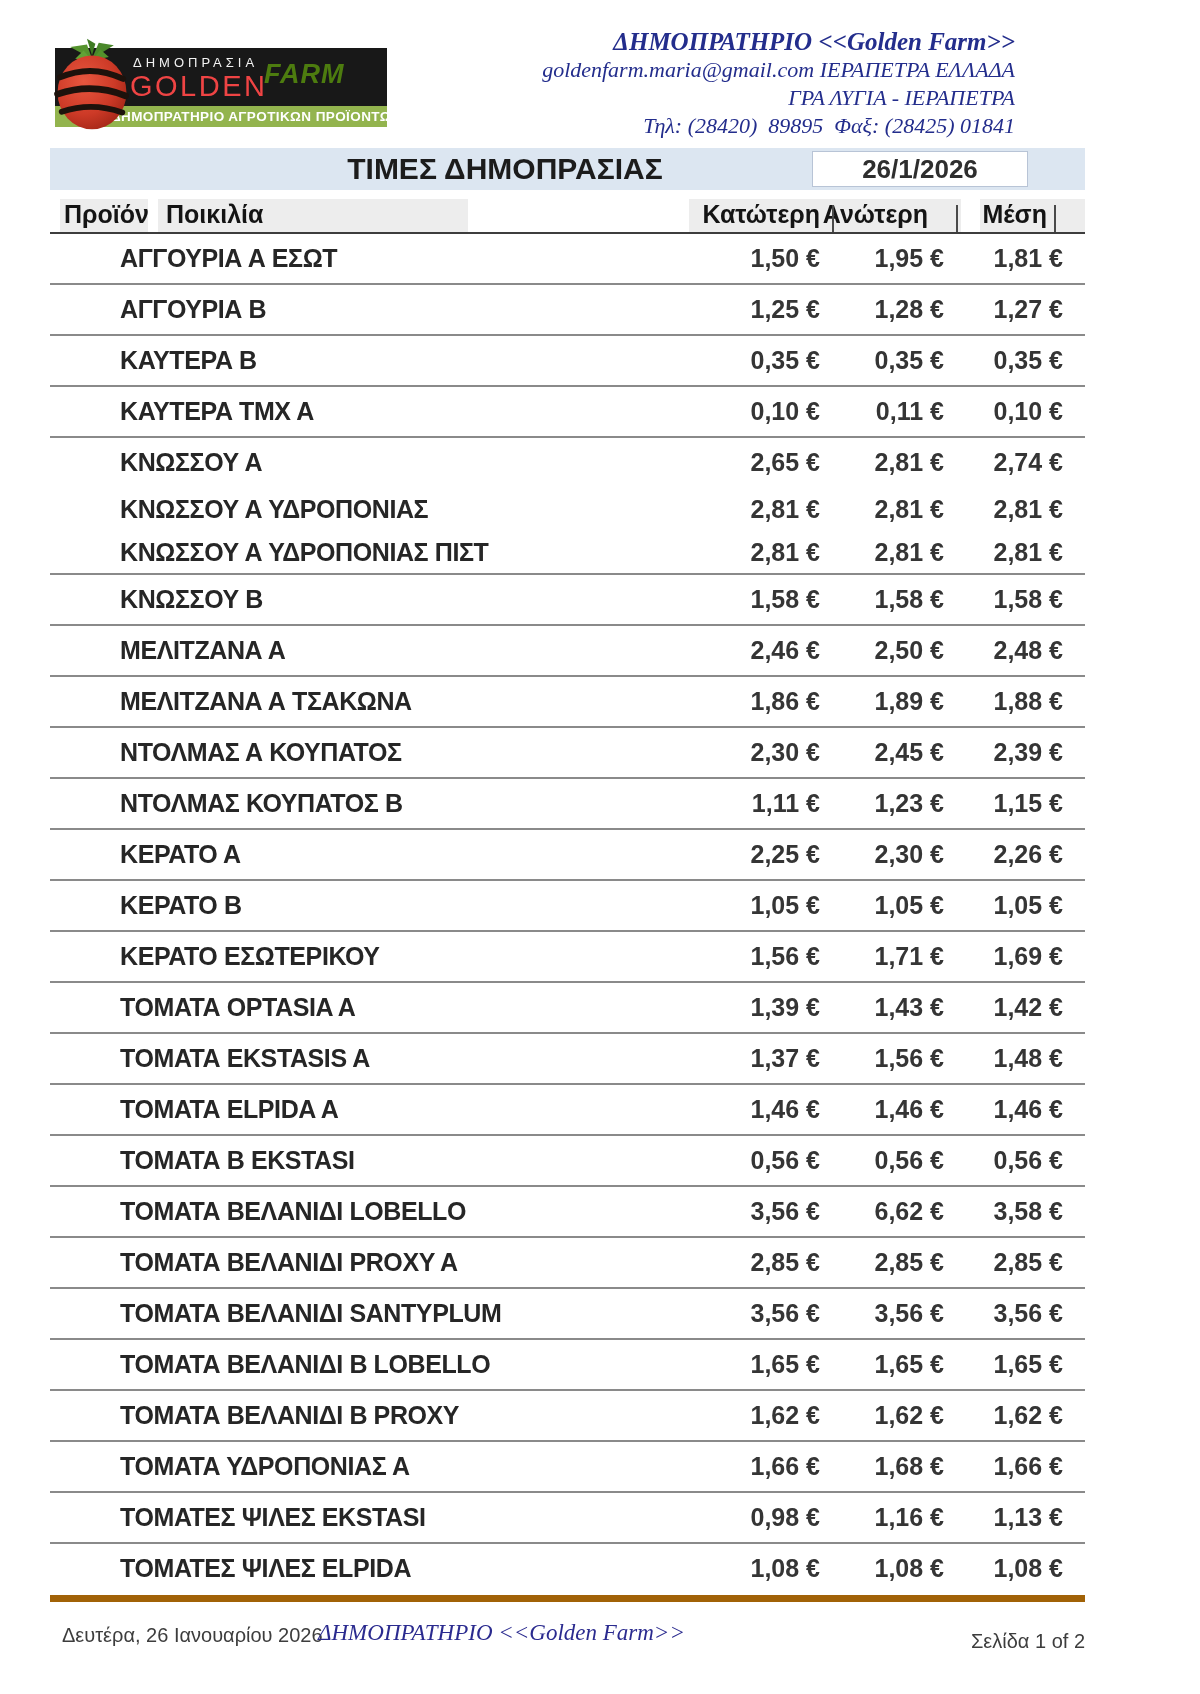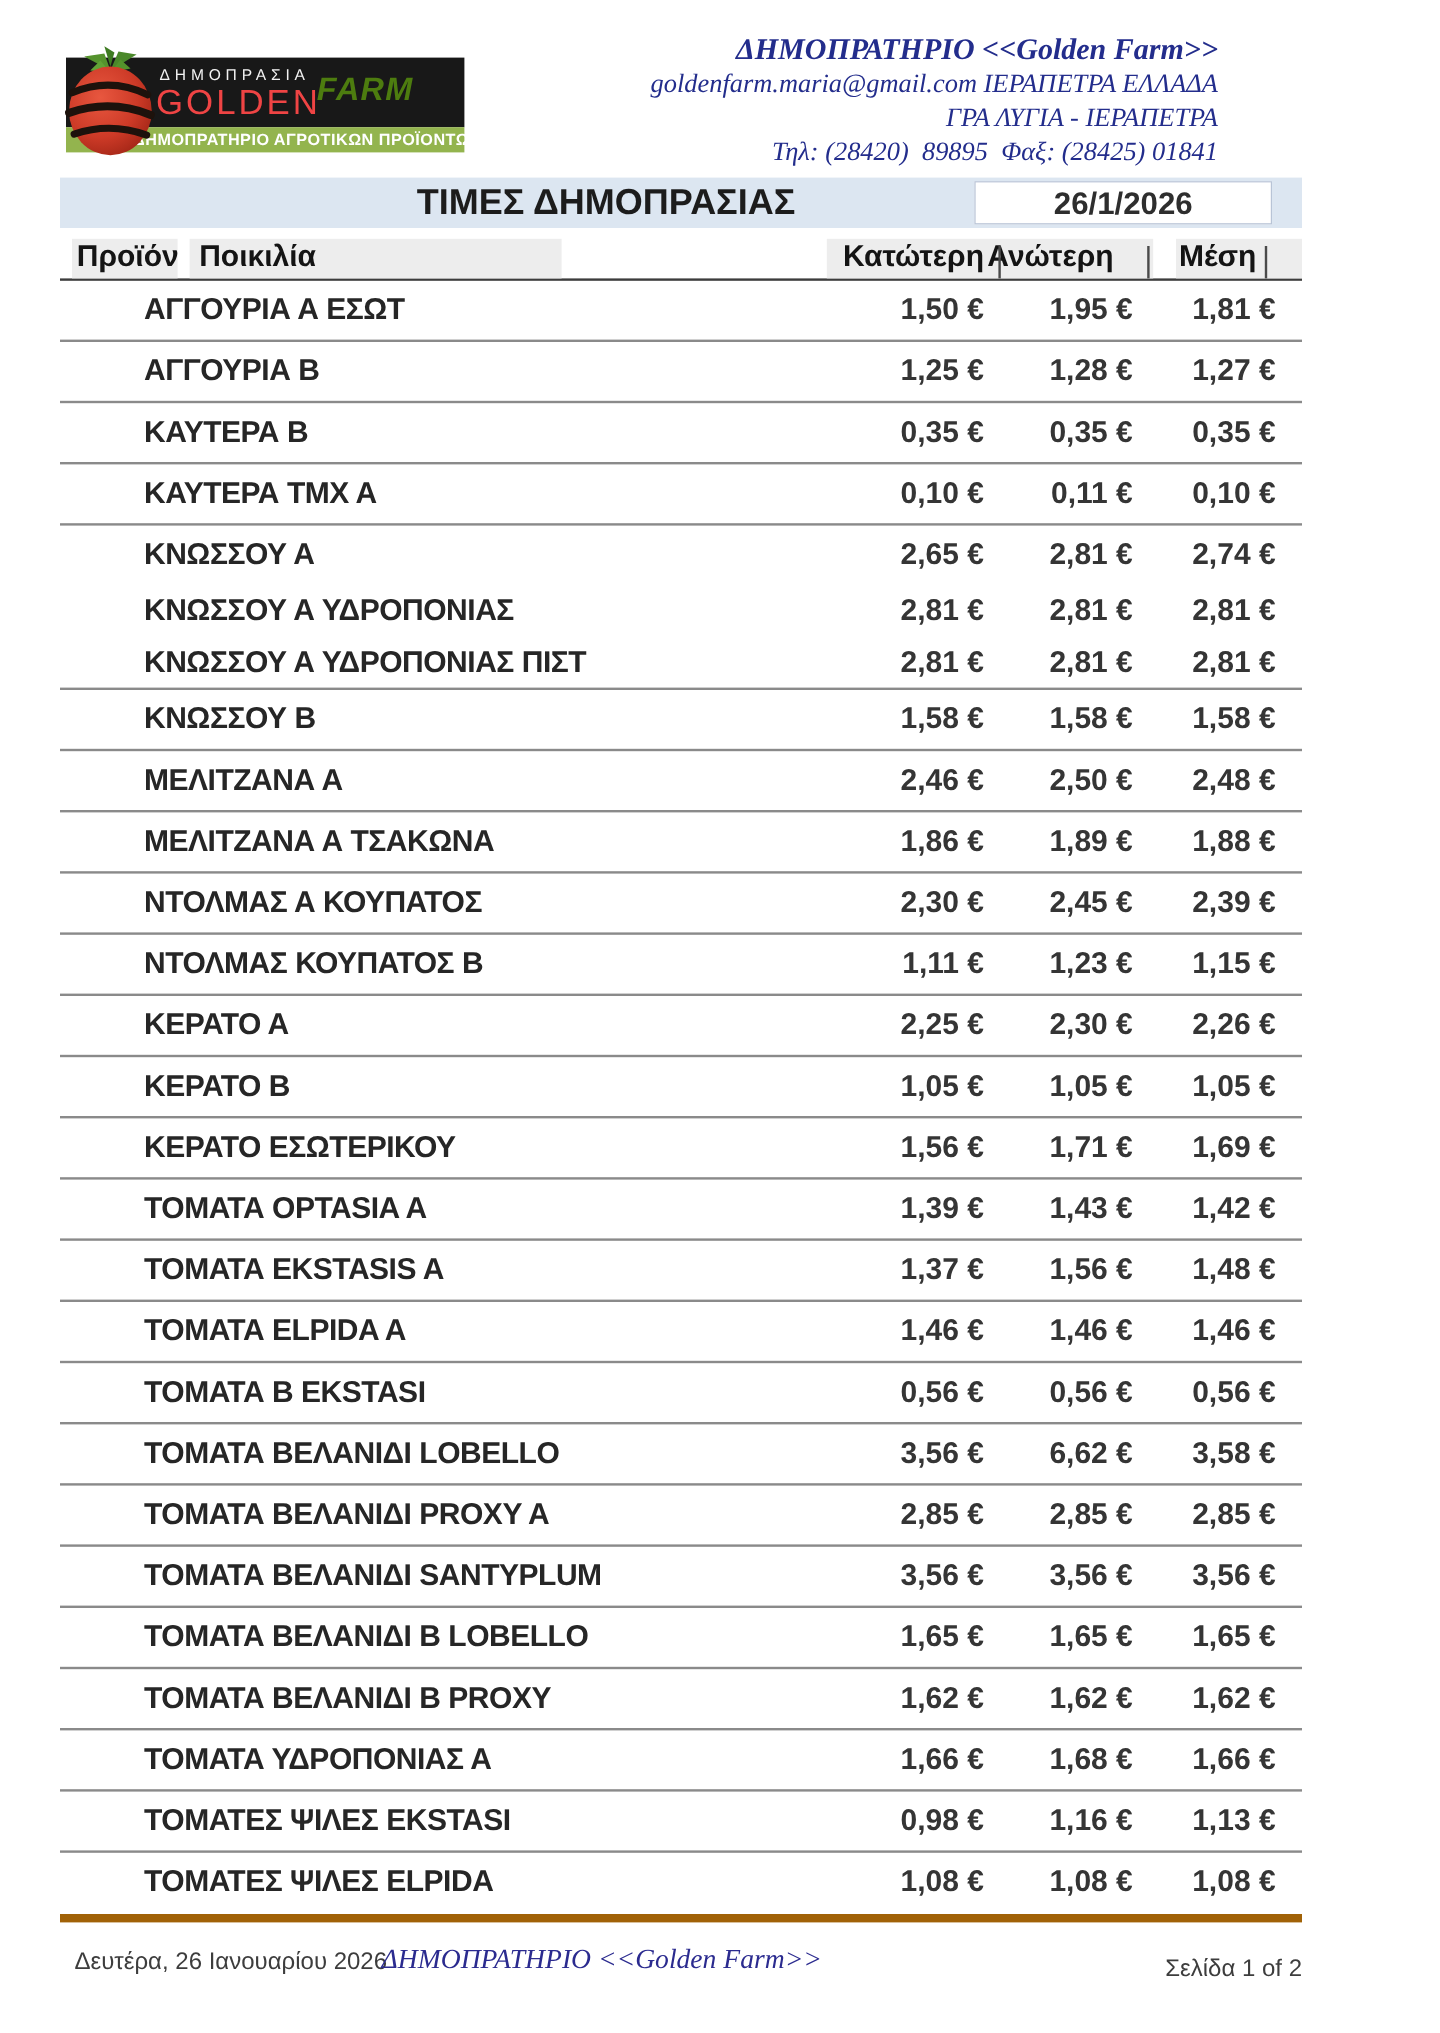--- a/index.html
+++ b/index.html
@@ -21,21 +21,21 @@
   .tomato-svg { position:absolute; left:-5px; top:-9px; width:84px; height:102px; z-index:2; }
   
   .contact { position:absolute; right:185px; top:28px; text-align:right;
              font-family:"Liberation Serif", serif; font-style:italic; color:#232d8c; }
   .contact div { font-size:22px; line-height:28px; white-space:pre; }
   .contact .c1 { font-size:25px; font-weight:bold; }
   
   .title-bar { position:absolute; left:50px; top:148px; width:1035px; height:42px; background:#dce6f1; }
   .title-text { position:absolute; left:455px; top:50%; transform:translate(-50%,-50%);
                 font-size:30px; font-weight:bold; color:#1c1c1c; white-space:nowrap; }
-  .date-box { position:absolute; left:762px; top:3px; width:248px; height:36px; background:#ffffff;
+  .date-box { position:absolute; left:762px; top:3px; width:216px; height:36px; background:#ffffff;
               border:1px solid #b8c4d6; display:flex; align-items:center; justify-content:center;
               font-size:26px; font-weight:bold; color:#2e2e2e; }
   
   .col-header { position:absolute; left:50px; top:199px; width:1035px; height:35px;
                 border-bottom:2px solid #3d3d3d; font-weight:bold; color:#141414; }
   .hbg { position:absolute; top:0; height:33px; background:#ededed; }
   .hb1 { left:10px;  width:88px; }
   .hb2 { left:108px; width:310px; }
   .hb3 { left:639px; width:272px; }
   .hb4 { left:930px; width:105px; }

